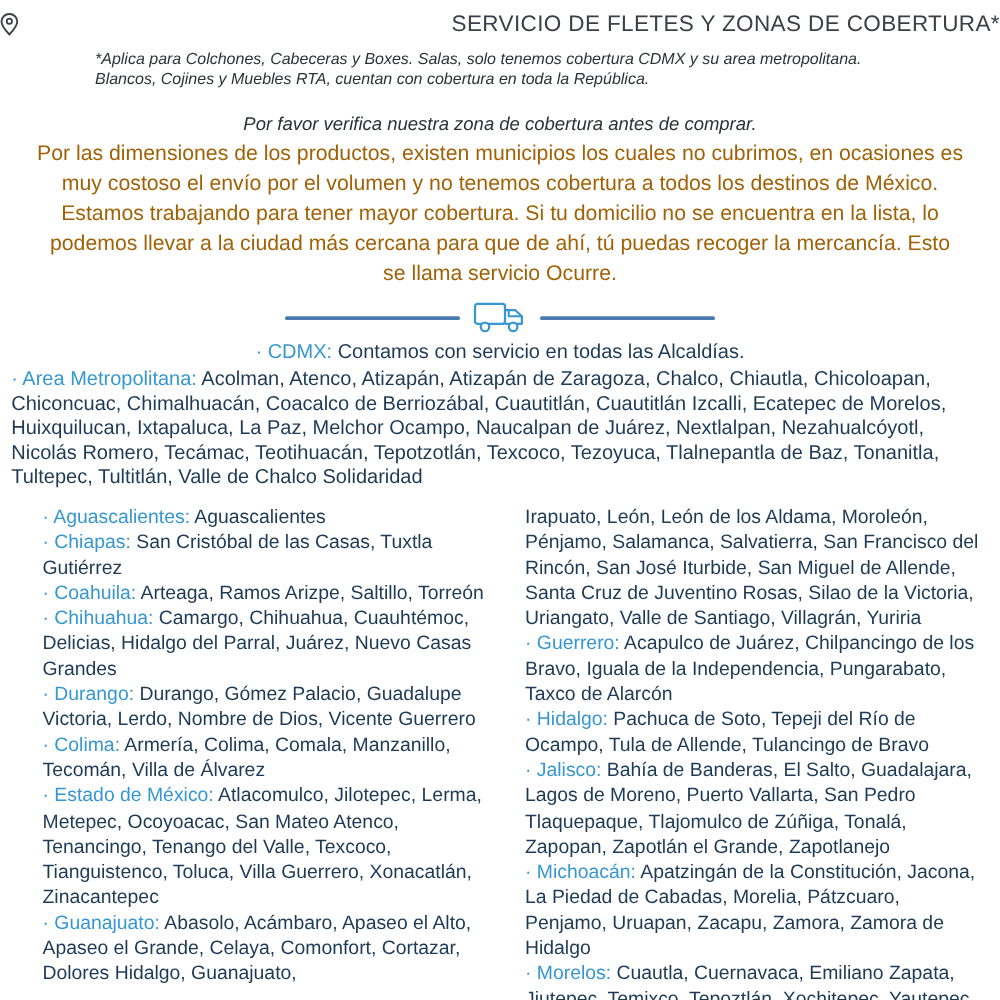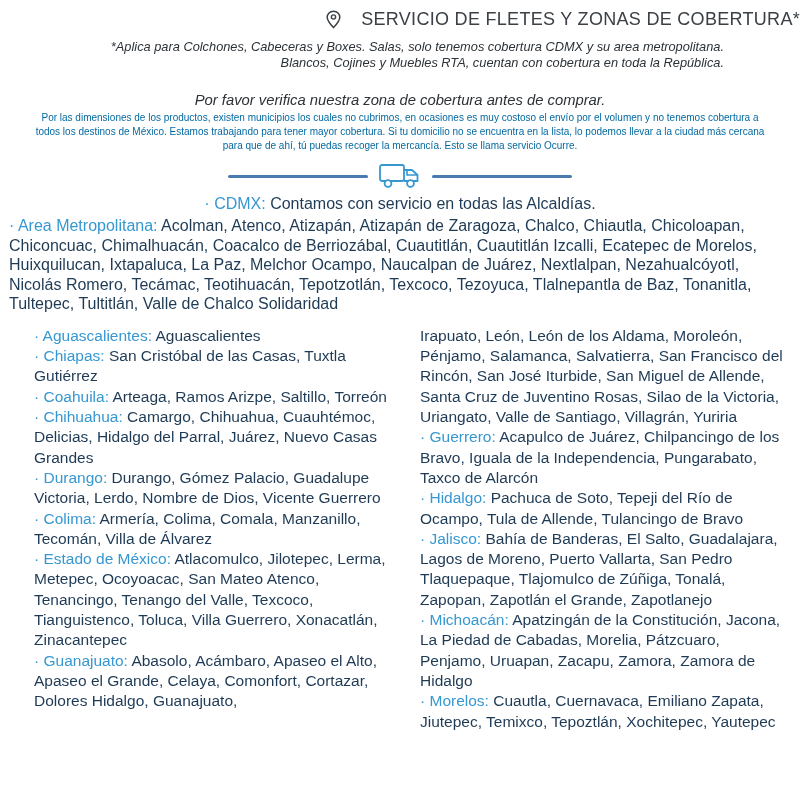--- a/index.html
+++ b/index.html
@@ -5,39 +5,39 @@
   * { margin: 0; padding: 0; box-sizing: border-box; }
   html, body { width: 800px; height: 800px; background: #ffffff; overflow: hidden; }
   body {
     font-family: "Liberation Sans", "DejaVu Sans", sans-serif;
     color: #1e3a55;
   }
   .page { width: 800px; height: 800px; padding-top: 9px; }
 
   
   .title-row {
-    display: flex; align-items: center; justify-content: flex-end; gap: 20px;
+    display: flex; align-items: center; justify-content: space-between; gap: 20px;
     margin-bottom: 9px;
   }
   .title {
     font-size: 18px; font-weight: 400; color: #3a4045; letter-spacing: 0.3px;
   }
   .pin-icon { width: 15px; height: 19px; flex: 0 0 auto; }
 
   .subtitle {
     font-style: italic; font-size: 12.8px; line-height: 1.28; color: #2c3237;
-    text-align: right; max-width: 648px; margin: 0 auto 20px auto; font-weight: 400;
+    text-align: left; max-width: 648px; margin: 0 auto 20px auto; font-weight: 400;
   }
 
   .lead {
     font-style: italic; font-size: 14.8px; color: #2c3237; text-align: center;
     margin-bottom: 3px;
   }
   .intro {
-    font-size: 10px; line-height: 1.42; color: #0369a1; text-align: center;
+    font-size: 17px; line-height: 1.42; color: #a16207; text-align: center;
     max-width: 742px; margin: 0 auto 8px auto;
   }
 
   
   .divider {
     display: flex; align-items: center; justify-content: center; gap: 10px;
     height: 30px; margin-bottom: 3px;
   }
   .divider .rule {
     width: 140px; height: 3px; border-radius: 2px; background: #4a7bae;

